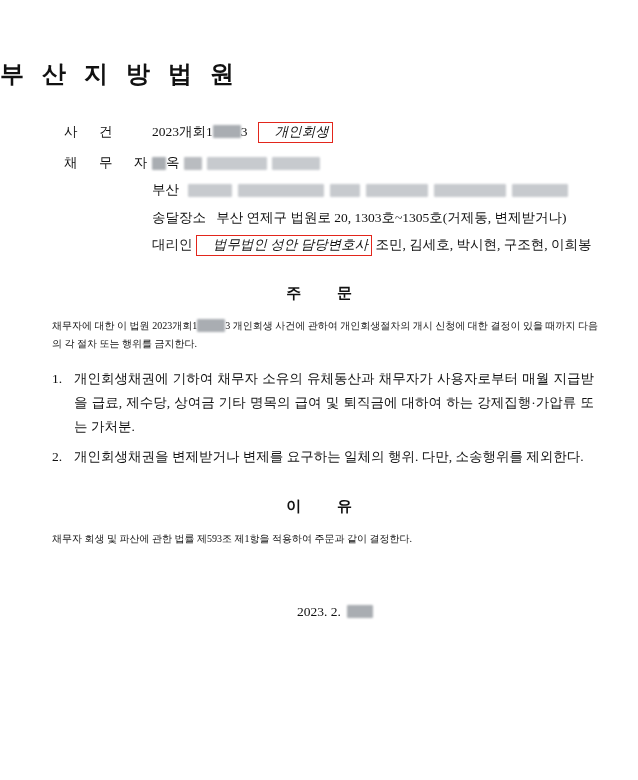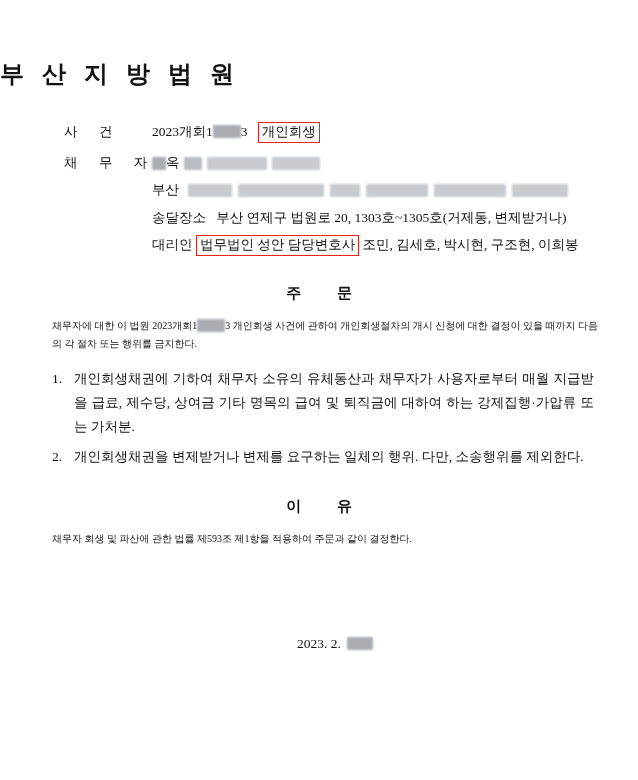--- a/index.html
+++ b/index.html
@@ -70,23 +70,24 @@
     filter: blur(1.1px);
     height: 13px;
     position: relative;
     top: -1px;
   }
   .redact.light { background: #c7cace; }
   .redact.dark { background: #a9adb2; }
 
   .boxed {
     border: 1.6px solid #e2261c;
-    padding: 0 3px 1px 3px;
+    padding: 0 3px 1px 16px;
     display: inline-block;
     line-height: 1.35;
+    font-style: italic;
   }
 
   .section-heading {
     text-align: center;
     font-size: 15px;
     font-weight: bold;
     letter-spacing: 16px;
     padding-left: 16px;
     margin-top: 28px;
     margin-bottom: 14px;
@@ -116,21 +117,21 @@
     width: 22px;
   }
   .ordered-body {
     flex: 1 1 auto;
     text-align: justify;
   }
 
   .date-line {
     text-align: center;
     font-size: 13.5px;
-    margin-top: 88px;
+    margin-top: 56px;
     padding-left: 32px;
   }
 
   .nowrap { white-space: nowrap; }
 </style>
 </head>
 <body>
 
 <div class="page">
 

